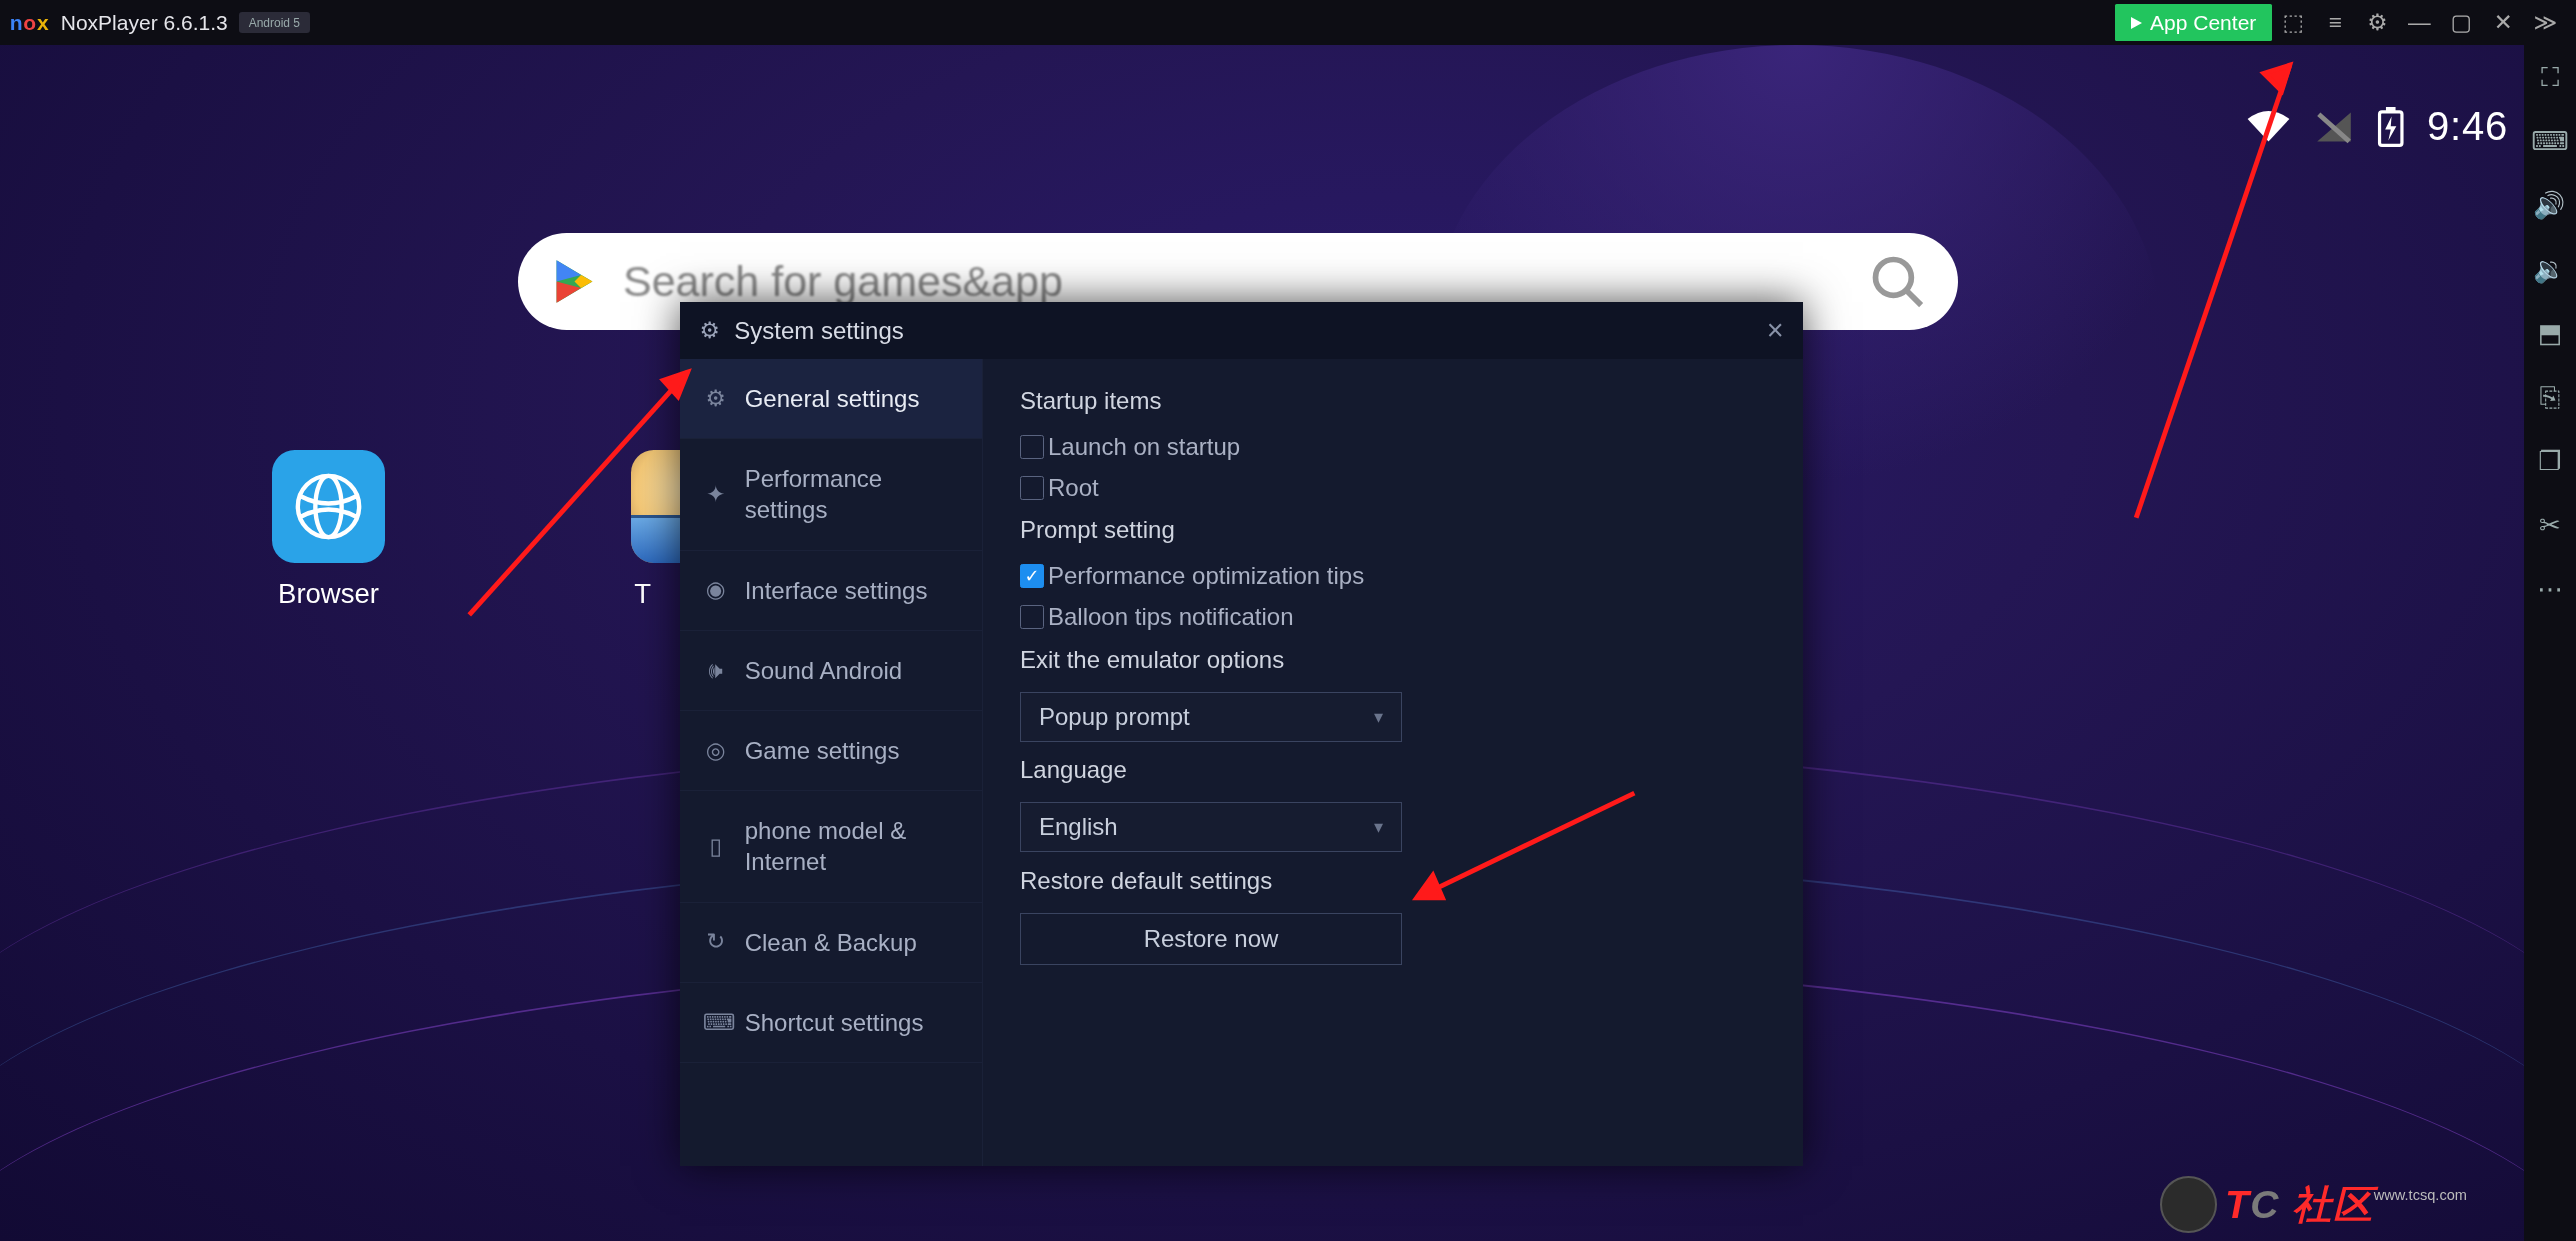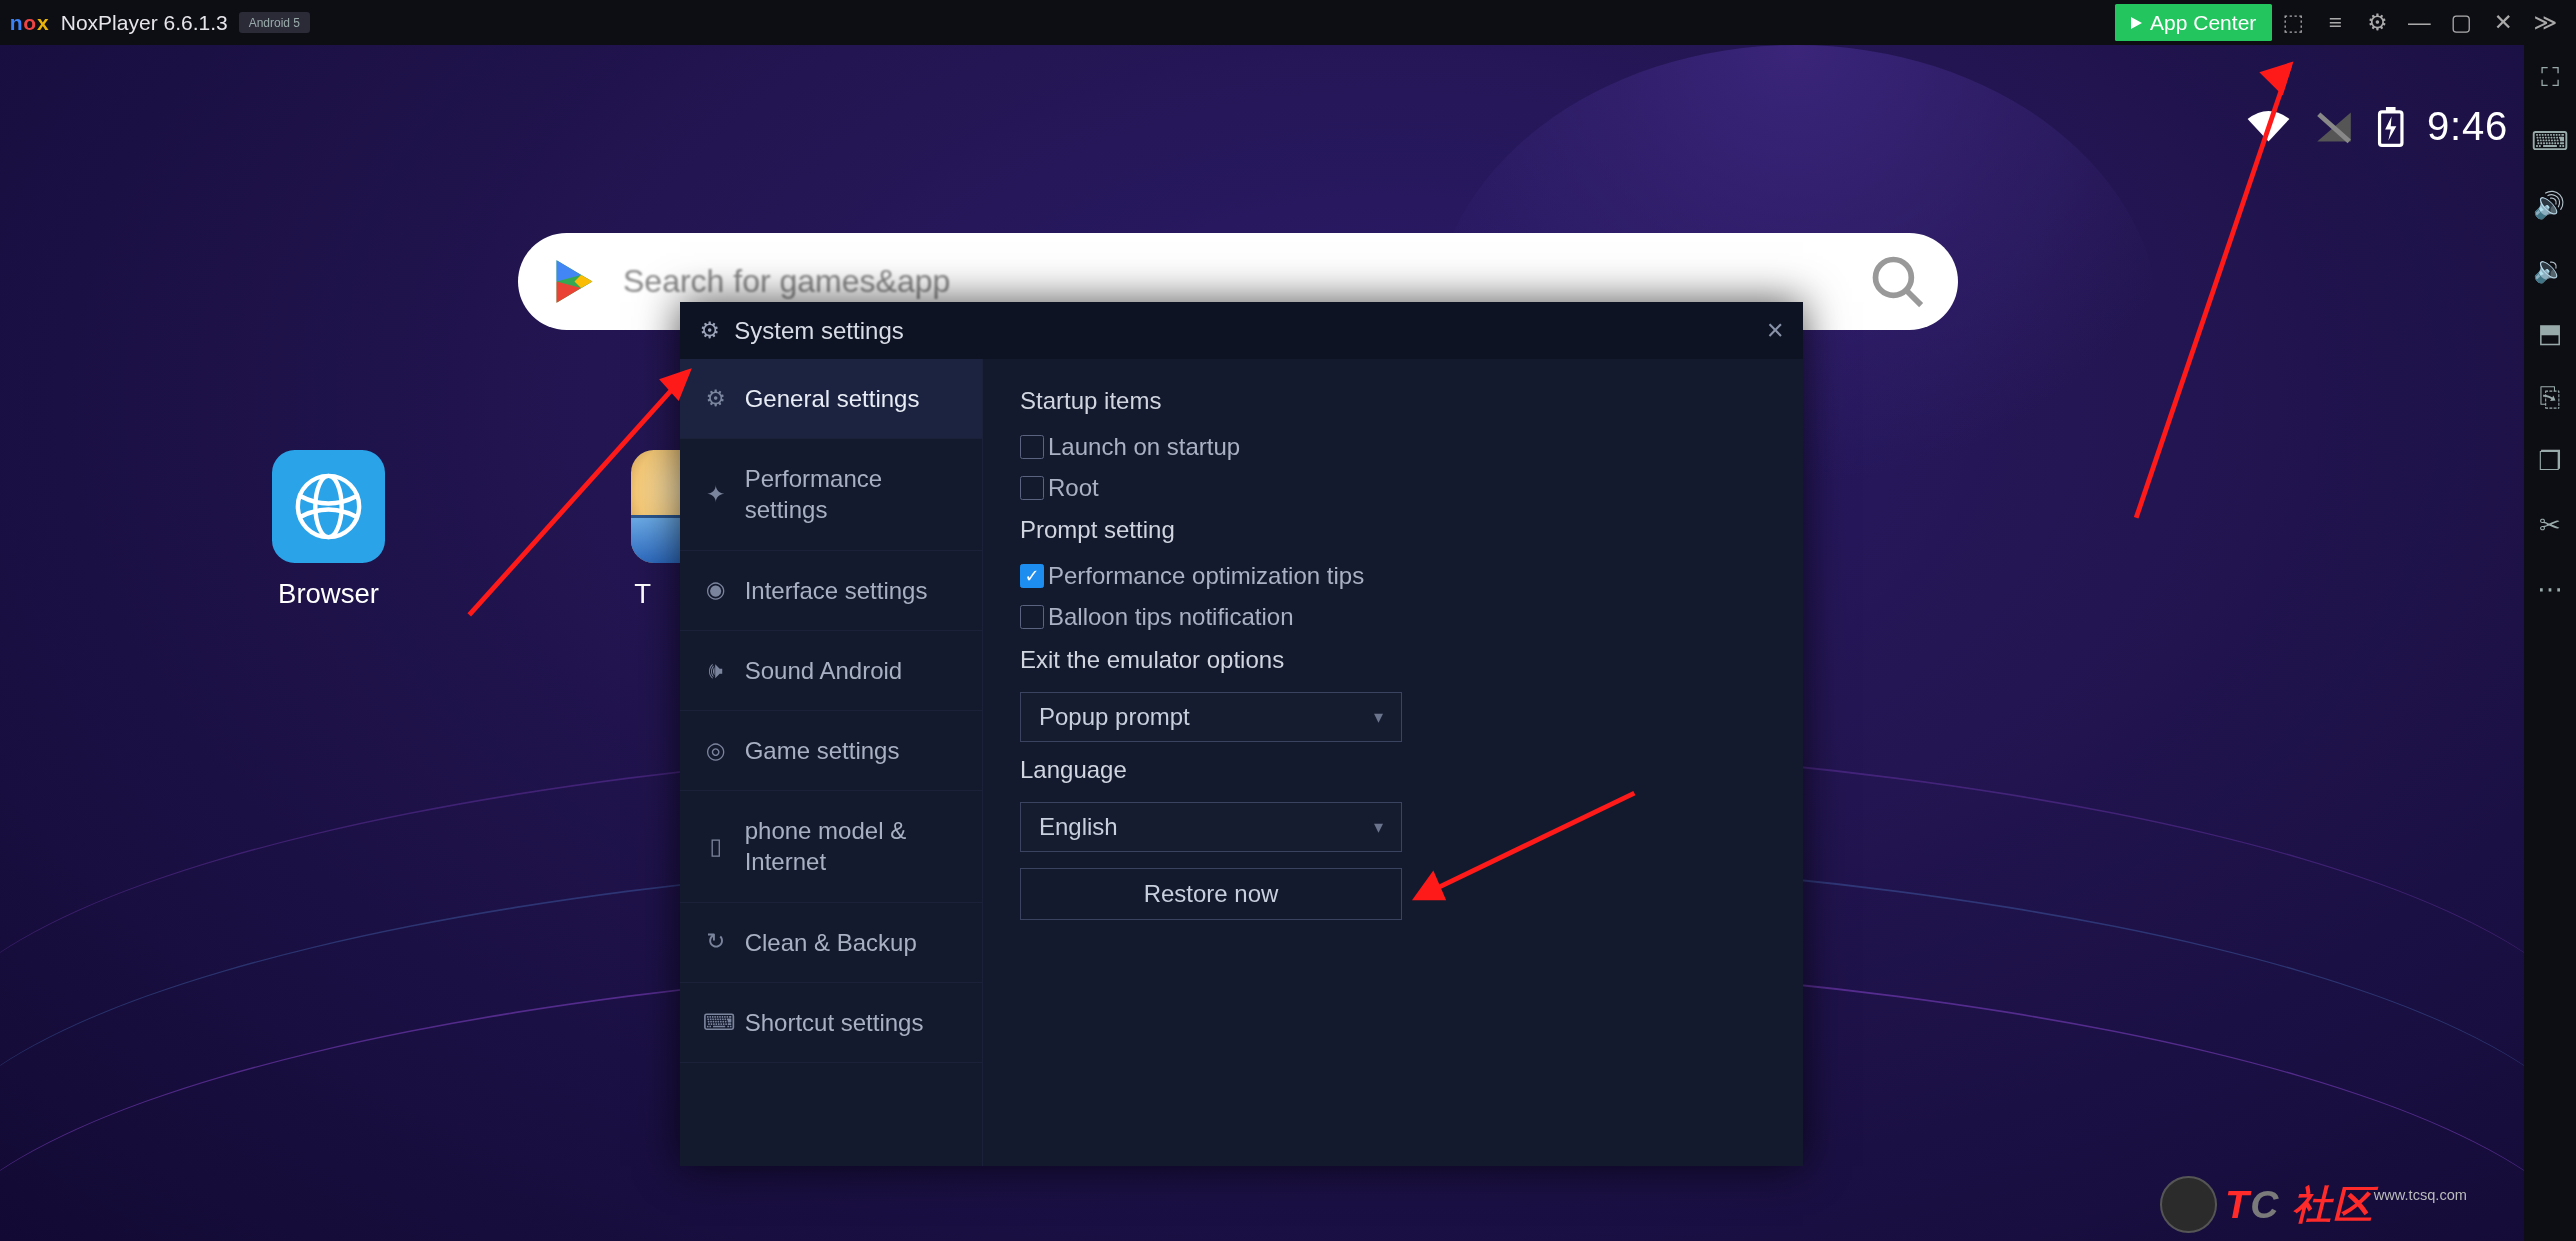--- a/index.html
+++ b/index.html
@@ -35,21 +35,21 @@
 
 
 .status { position: absolute; top: 11.3px; right: 16px; display: flex; align-items: center; gap: 22.7px; color: #fff; font-size: 40px; font-weight: 500; margin-top: 48px; }
 .wifi-icon svg, .batt-icon svg, .nosig svg { display: block; }
 .clock { letter-spacing: 0.8px; }
 
 
 .search { position: absolute; top: 188px; left: 518px; width: 1440px; height: 97px; background: #fff; border-radius: 49px; display: flex; align-items: center; padding: 0 32px; filter: blur(0.2px); }
 .play-tri { position: relative; width: 49px; height: 49px; }
 .play-tri svg { width: 49px; height: 49px; }
-.search input { flex: 1; border: none; outline: none; font-size: 32px; color: #333; margin-left: 24px; background: transparent; }
+.search input { flex: 1; border: none; outline: none; font-size: 43px; color: #333; margin-left: 24px; background: transparent; }
 .search input::placeholder { color: #888; filter: blur(0.8px); }
 .mag { width: 57px; height: 57px; }
 .mag svg { width: 57px; height: 57px; stroke: #999; }
 
 
 .desk-icon { position: absolute; width: 129px; text-align: center; color: #fff; font-size: 27.5px; }
 .desk-icon .tile { width: 113px; height: 113px; margin: 0 auto 14.6px; border-radius: 22.7px; display: flex; align-items: center; justify-content: center; }
 .browser-tile { background: #2aa3e8; }
 .browser-tile svg { width: 73px; height: 73px; }
 .tools-tile { background: radial-gradient(circle at 50% 35%, #ffe9b5 0%, #f5c977 55%, #9b6b3a 100%); position: relative; overflow: hidden; }
@@ -256,20 +256,21 @@
               <span>Popup prompt</span>
               <span class="chev">▾</span>
             </div>
 
           <div class="section-title">Language</div>
           <div class="sel">
               <span>English</span>
               <span class="chev">▾</span>
             </div>
 
+          <div class="section-title">Restore default settings</div>
           <div class="restore-btn">
               <span>Restore now</span>
             </div>
         </div>
       </div>
     </div>
 
     <div class="watermark">
       <div class="ninja"></div>
       <div class="txt">

